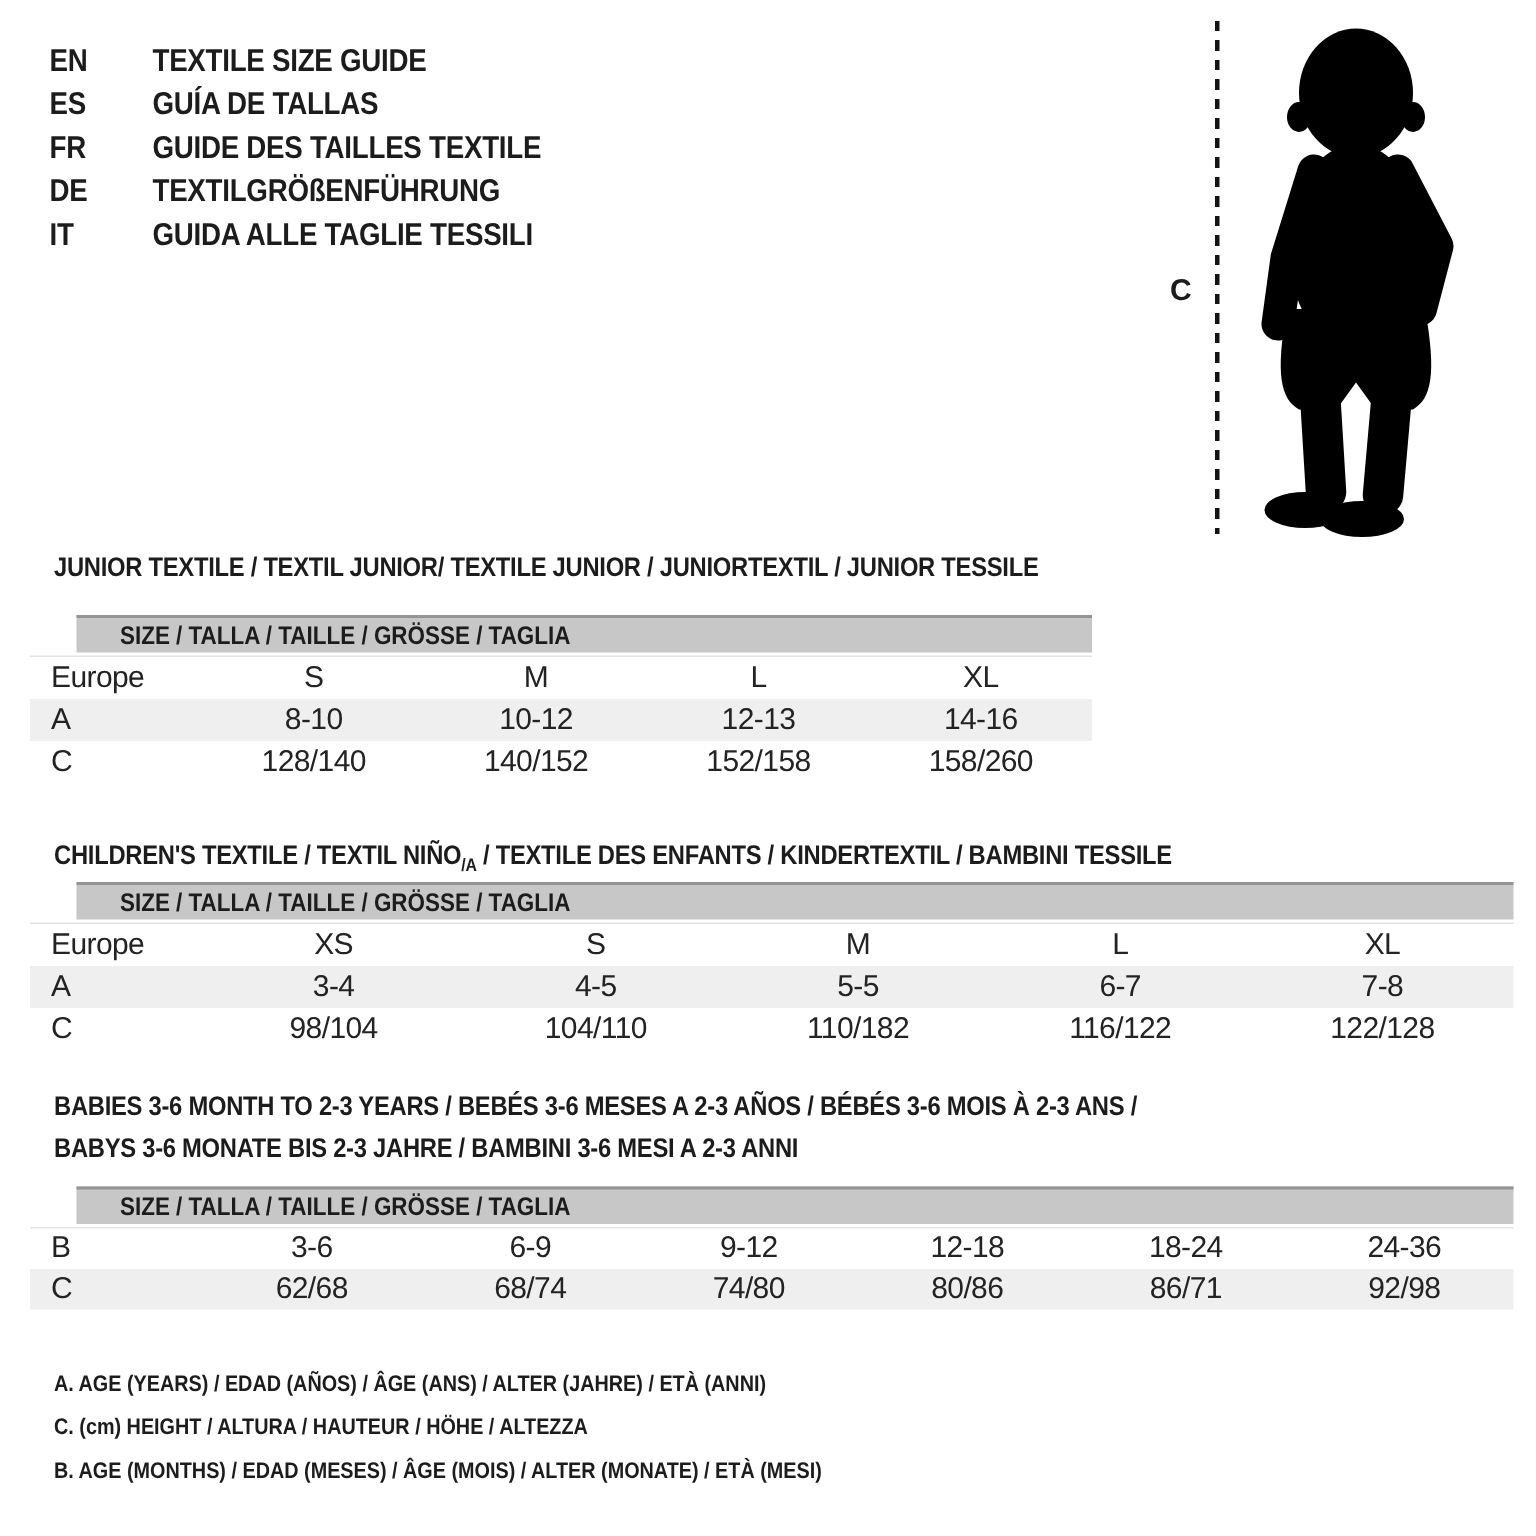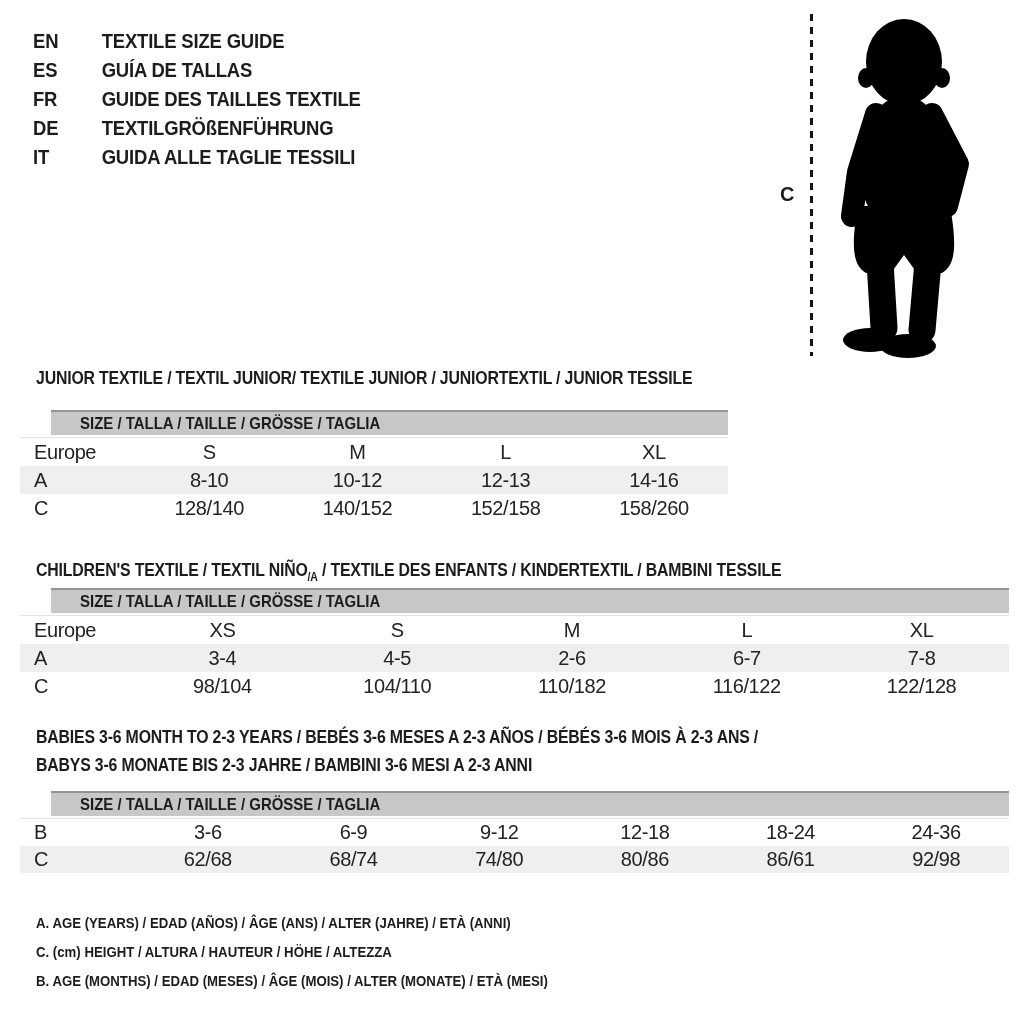--- a/index.html
+++ b/index.html
@@ -147,21 +147,21 @@
         <div class="tcell">XS</div>
         <div class="tcell">S</div>
         <div class="tcell">M</div>
         <div class="tcell">L</div>
         <div class="tcell">XL</div>
       </div>
       <div class="trow">
         <div class="tlabel">A</div>
         <div class="tcell">3-4</div>
         <div class="tcell">4-5</div>
-        <div class="tcell">2-6</div>
+        <div class="tcell">5-5</div>
         <div class="tcell">6-7</div>
         <div class="tcell">7-8</div>
       </div>
       <div class="trow">
         <div class="tlabel">C</div>
         <div class="tcell">98/104</div>
         <div class="tcell">104/110</div>
         <div class="tcell">110/182</div>
         <div class="tcell">116/122</div>
         <div class="tcell">122/128</div>
@@ -186,21 +186,21 @@
         <div class="tcell">12-18</div>
         <div class="tcell">18-24</div>
         <div class="tcell">24-36</div>
       </div>
       <div class="trow">
         <div class="tlabel">C</div>
         <div class="tcell">62/68</div>
         <div class="tcell">68/74</div>
         <div class="tcell">74/80</div>
         <div class="tcell">80/86</div>
-        <div class="tcell">86/61</div>
+        <div class="tcell">86/71</div>
         <div class="tcell">92/98</div>
       </div>
     </div>
   </div>
 
   <div class="notes">
     <div class="note">
       <span class="cond">A. AGE (YEARS) / EDAD (AÑOS) / ÂGE (ANS) / ALTER (JAHRE) / ETÀ (ANNI)</span>
     </div>
     <div class="note">

